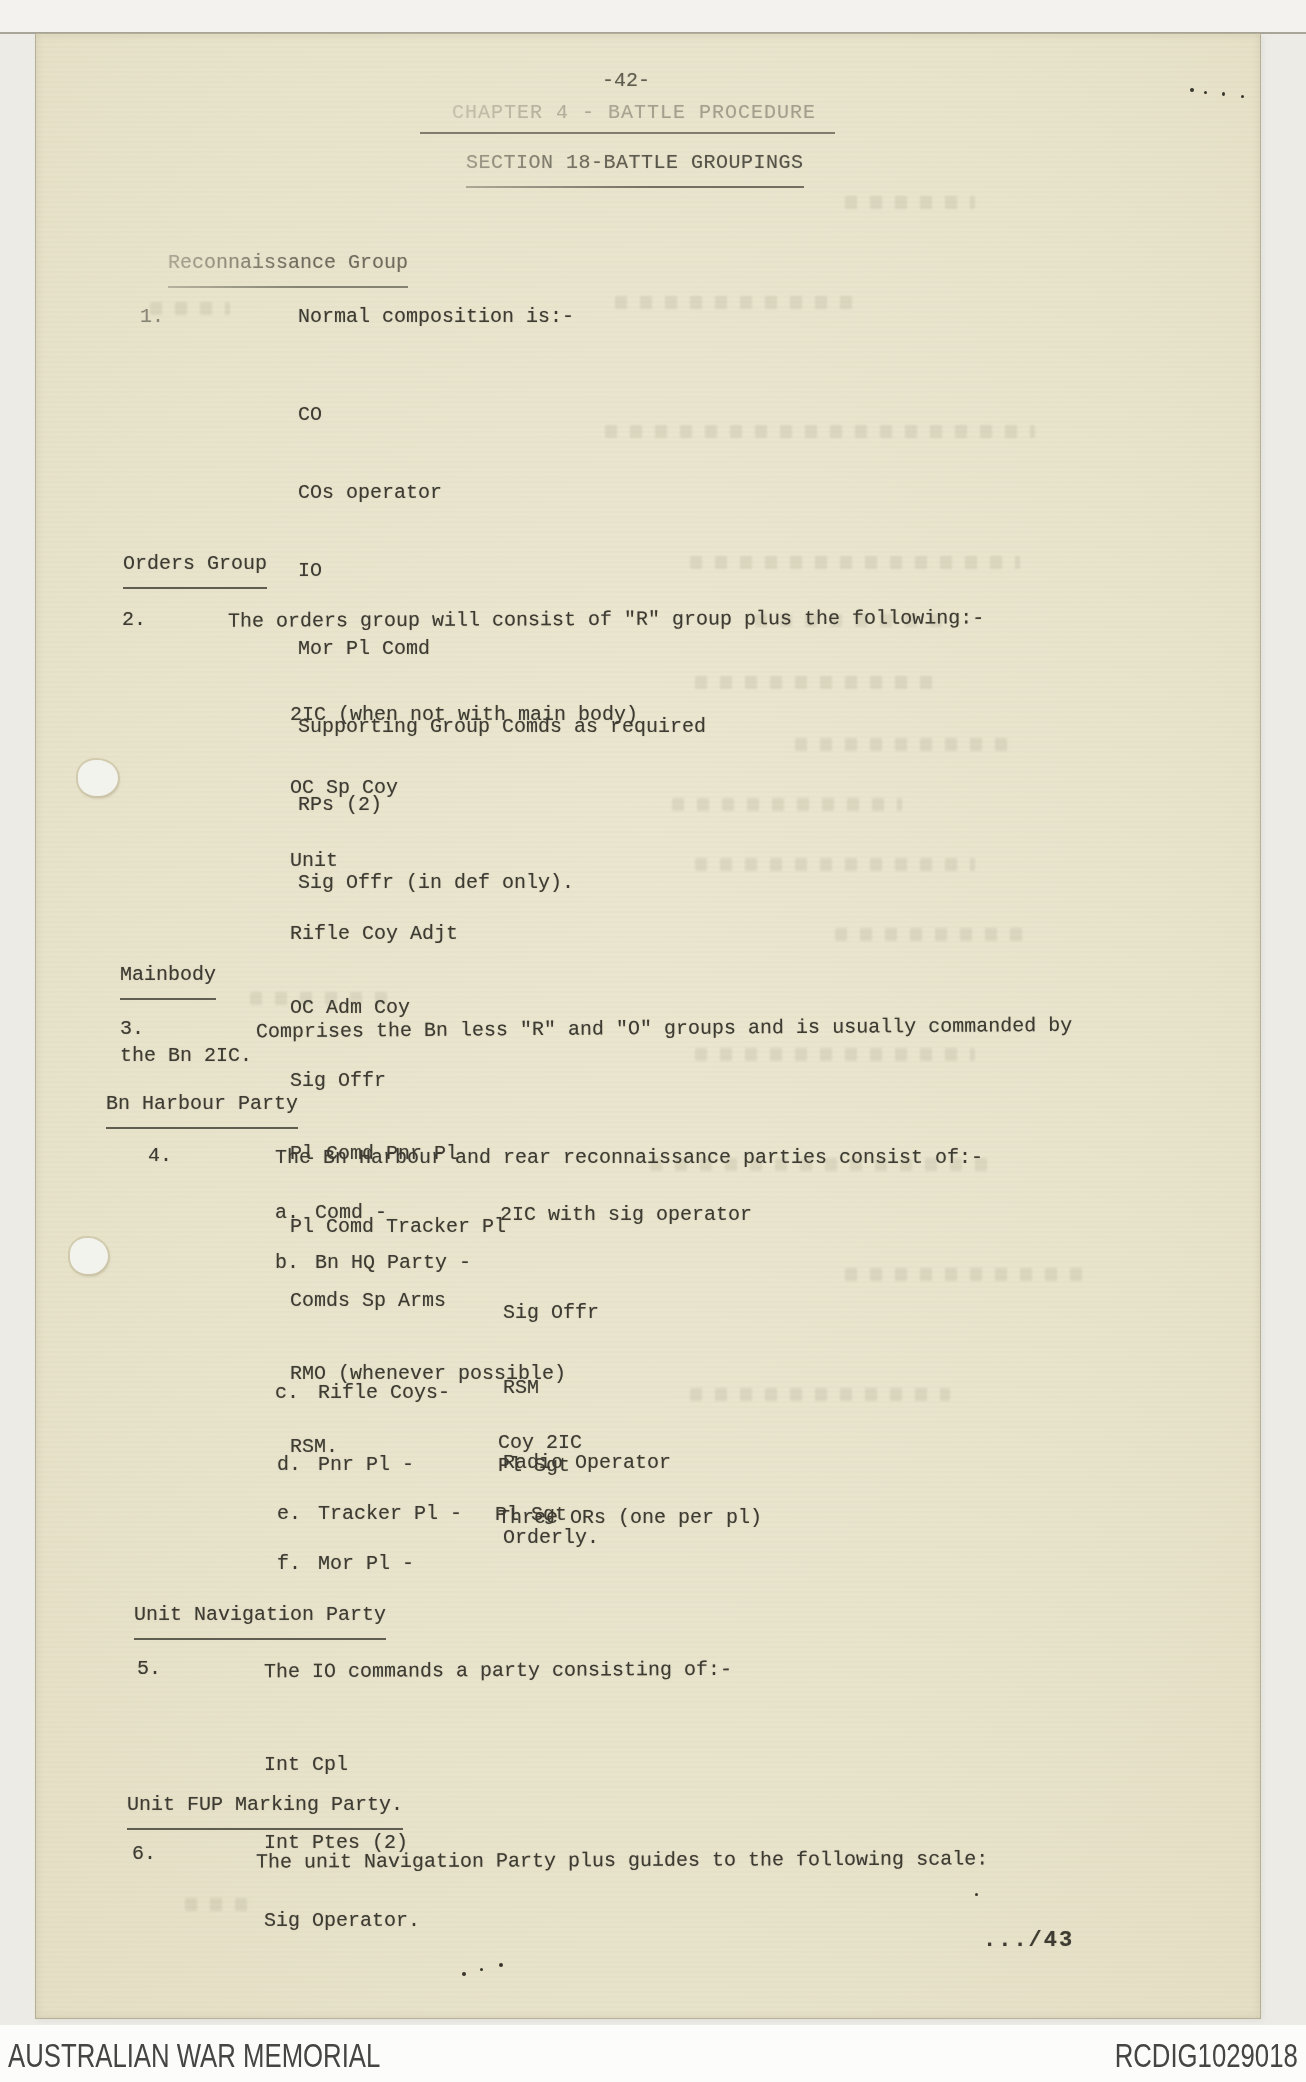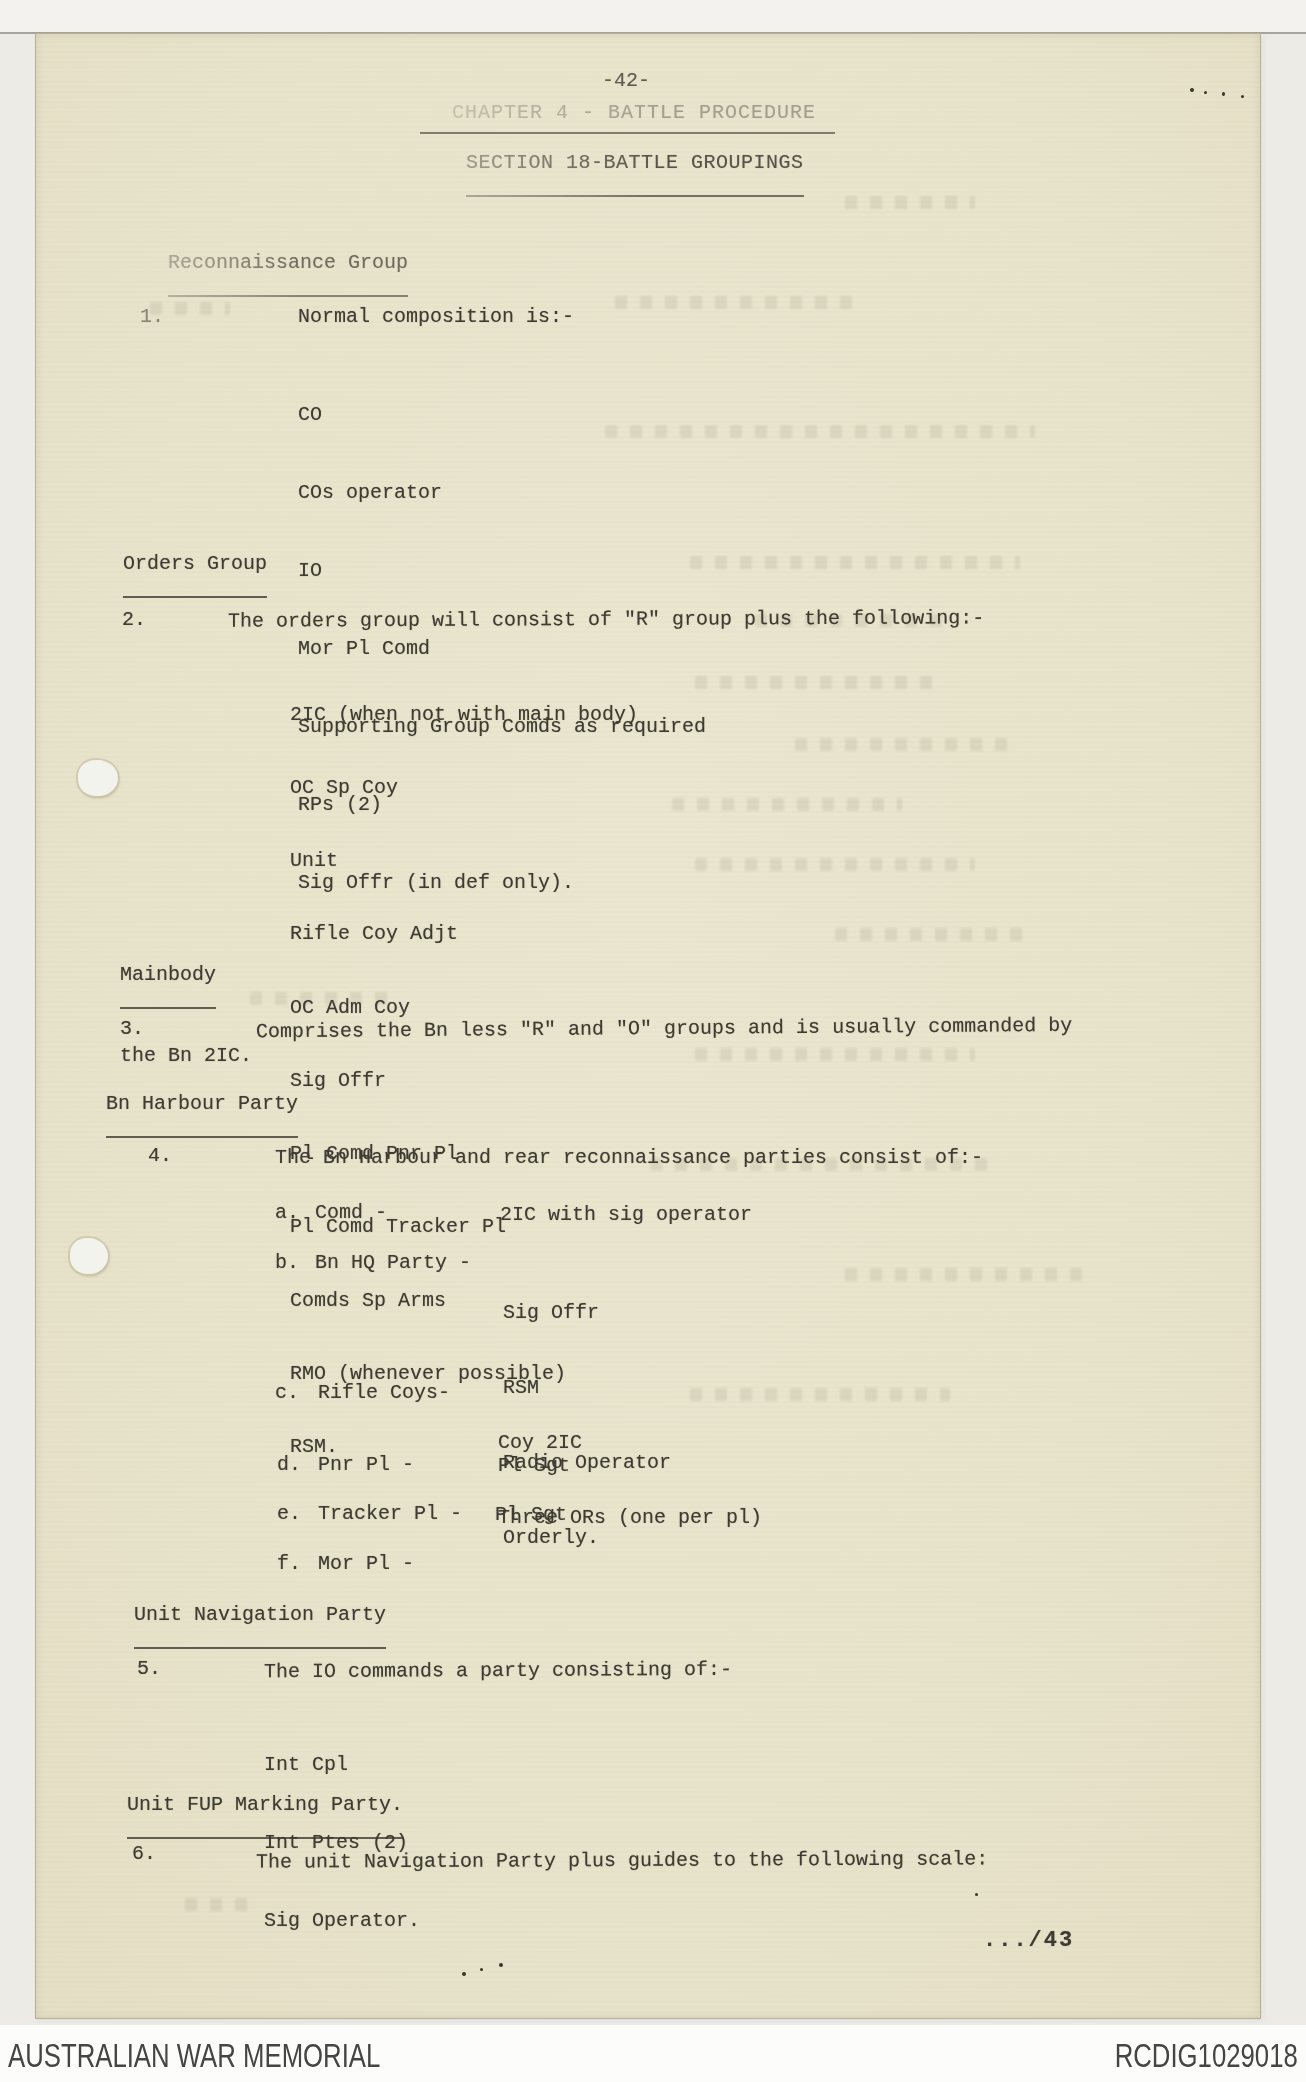--- a/index.html
+++ b/index.html
@@ -10,21 +10,21 @@
               background:rgba(92,88,72,.5); }
   .paper { position:absolute; left:35px; top:33px; width:1226px; height:1986px;
            background:
              repeating-linear-gradient(0deg, rgba(190,182,150,.06) 0 2px, rgba(0,0,0,0) 2px 5px),
              radial-gradient(ellipse at 50% 40%, #ebe6cf 0%, #e8e3cb 60%, #e4dfc5 100%);
            border:1px solid rgba(125,118,94,.45);
            box-shadow: 0 0 8px rgba(80,75,55,.12) inset, 2px 2px 6px rgba(0,0,0,.05); }
   .tw { position:absolute; font-family:"Liberation Mono","DejaVu Sans Mono",monospace;
         font-size:20px; line-height:26px; color:#3d3b32; white-space:pre;
         text-shadow:0 0 1px rgba(61,59,50,.45); }
-  .hd { border-bottom:2px solid rgba(61,59,50,.8); padding-bottom:19px; }
+  .hd { border-bottom:2px solid rgba(61,59,50,.8); padding-bottom:10px; }
   .fade-left { -webkit-mask-image:linear-gradient(90deg,rgba(0,0,0,.5),#000 55%);
                mask-image:linear-gradient(90deg,rgba(0,0,0,.5),#000 55%); }
   .ghost { position:absolute; height:13px; opacity:.13; filter:blur(1.2px); border-radius:2px;
            background:repeating-linear-gradient(90deg, rgba(104,98,76,.85) 0 12px, rgba(0,0,0,0) 12px 25px); }
   .hole { position:absolute; background:#f3f3ee; border-radius:46% 54% 52% 48%;
           box-shadow:0 0 0 2px rgba(205,198,168,.8), 1px 2px 3px rgba(120,110,80,.35); }
   .speck { position:absolute; background:#36342b; border-radius:50%; }
   .footer { position:absolute; left:0; top:2025px; width:1306px; height:57px;
             background:#fcfcfb; color:#454543; }
   .footer .l { position:absolute; left:8px; top:12px; font-size:33px; letter-spacing:0;

